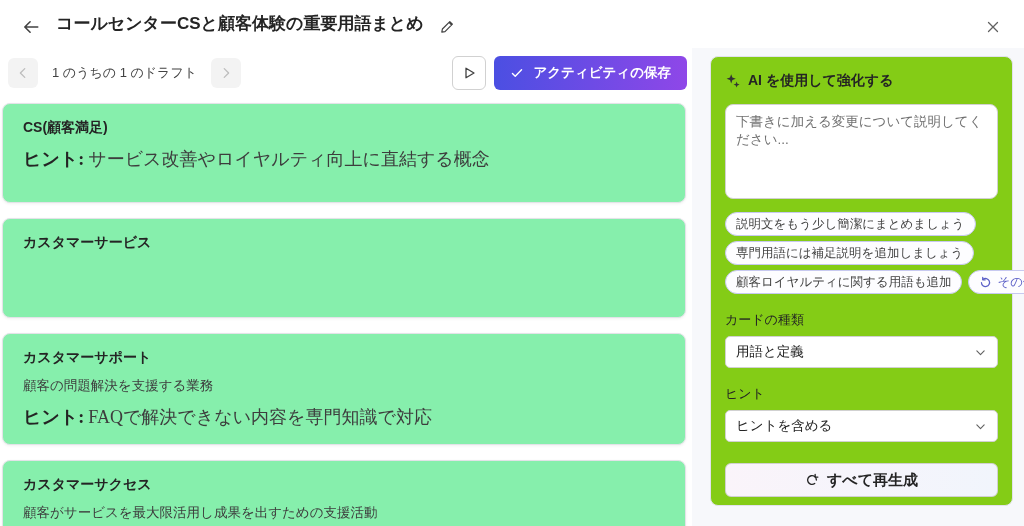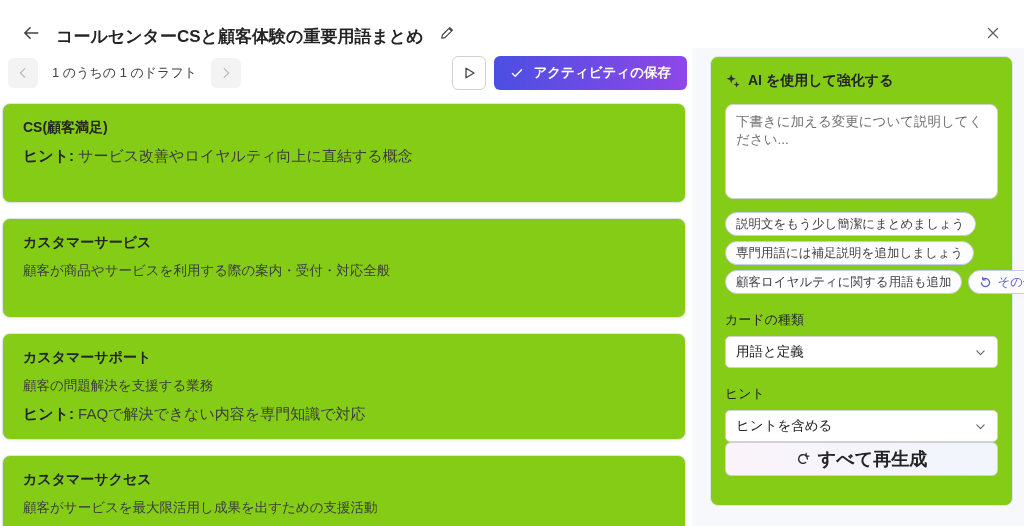--- a/index.html
+++ b/index.html
@@ -2,21 +2,21 @@
 <html style="--accent_start: #4b4fe2; --accent_end: #8f47e8; --accent_text: #5b5fc7; --chip_border: #c7c9f0;"><head>
 <meta charset="utf-8">
 <style>
   * { margin:0; padding:0; box-sizing:border-box; }
   html,body { width:1024px; height:526px; overflow:hidden; background:#fff;
     font-family:"Liberation Sans","DejaVu Sans",sans-serif; color:#242424; }
   svg { display:block; }
 
   
   .topbar { position:absolute; left:0; top:0; width:1024px; height:48px;
-    display:flex; align-items:flex-end; padding:0 16px; background:#fff; }
+    display:flex; align-items:flex-start; padding:12px 16px; background:#fff; }
   .icon-btn { width:30px; height:30px; display:flex; align-items:center; justify-content:center;
     background:transparent; border:none; border-radius:6px; cursor:pointer; color:#424242; }
   .page-title { font-size:17px; font-weight:bold; margin-left:10px; color:#242424; }
   .edit-btn { margin-left:8px; color:#424242; }
   .topbar .spacer { flex:1; }
   .close-btn { color:#616161; }
 
   
   .left-col { position:absolute; left:0; top:48px; width:690px; }
   .toolbar { display:flex; align-items:center; padding:7px 0 0 8px; width:687px; height:43px; }
@@ -25,25 +25,25 @@
   .draft-nav { font-size:13px; color:#424242; margin:0 14px; }
   .toolbar .spacer { flex:1; }
   .play-btn { width:34px; height:34px; background:#fff; border:1px solid #d1d1d1; border-radius:6px;
     display:flex; align-items:center; justify-content:center; color:#424242; cursor:pointer; margin-right:8px; }
   .save-btn { height:34px; padding:16px 16px; border:none; border-radius:6px; cursor:pointer;
     background:linear-gradient(90deg, var(--accent_start,#4b4fe2), var(--accent_end,#8f47e8));
     color:#fff; font-size:13.5px; font-weight:bold; display:flex; align-items:center; gap:9px;
     font-family:inherit; }
 
   .card-list { margin-top:12px; padding-left:2px; }
-  .card { width:684px; background:#84cc16; border:1px solid #e3e3e8; border-radius:8px;
+  .card { width:684px; background:#86efac; border:1px solid #e3e3e8; border-radius:8px;
     box-shadow:0 1px 3px rgba(0,0,0,.06); padding:15px 20px; margin-bottom:15px; min-height:100px; }
   .card-term { font-size:14px; font-weight:bold; color:#242424; margin-bottom:10px; }
   .card-def { font-size:13.5px; color:#3d3d3d; margin-bottom:10px; }
-  .card-hint { font-size:15px; color:#3d3d3d; }
+  .card-hint { font-size:18px; color:#3d3d3d;font-family:Liberation Serif, serif; }
   .card-hint .hint-label { font-weight:bold; margin-right:4px; color:#242424; }
 
   
   .right-bg { position:absolute; left:692px; top:48px; width:332px; height:478px; background:#f7f8fb; }
   .ai-panel { position:absolute; left:710px; top:56px; width:303px; height:450px;
     background:#84cc16; border:1px solid #e2e2ec; border-radius:8px; padding:14px; }
   .ai-header { display:flex; align-items:center; gap:7px; height:20px; }
   .ai-header .ai-title { font-size:14px; font-weight:bold; color:#242424; }
   .ai-sparkle { color:#333; }
   .ai-textarea { margin-top:13px; width:100%; height:95px; border:1px solid #d1d1d1; border-radius:8px;
@@ -55,23 +55,23 @@
   .chip { height:24px; display:inline-flex; align-items:center; gap:5px; padding:0 10px;
     background:#fdfdff; border:1px solid var(--chip_border,#c7c9f0); border-radius:12px;
     font-size:12.5px; color:#424242; cursor:pointer; font-family:inherit; white-space:nowrap; }
   .chip.more { color:var(--accent_text,#5b5fc7); }
   .field-label { margin-top:17px; font-size:13px; color:#242424; height:18px; }
   .select { margin-top:7px; height:32px; width:100%; background:#fff; border:1px solid #d1d1d1;
     border-radius:5px; display:flex; align-items:center; padding:12px 10px; font-size:13.5px;
     color:#242424; cursor:pointer; }
   .select .sel-spacer { flex:1; }
   .select .chev { color:#616161; }
-  .regen-btn { width:100%; height:34px; border:1px solid #d1d1d1; border-radius:6px;
+  .regen-btn { margin-top:21px; width:100%; height:34px; border:1px solid #d1d1d1; border-radius:6px;
     background:linear-gradient(90deg,#faf4fa,#f1f5fc); display:flex; align-items:center; justify-content:center;
-    gap:8px; font-size:18px; font-weight:bold; color:#242424; cursor:pointer; font-family:inherit; }
+    gap:8px; font-size:15px; font-weight:bold; color:#242424; cursor:pointer; font-family:inherit; }
 </style>
 </head>
 <body>
 
 <div class="topbar">
   <button class="icon-btn">
     <span>
       <svg width="18" height="18" viewBox="0 0 16 16">
           <path d="M14 8H3M7.2 3.3 2.5 8l4.7 4.7" fill="none" stroke="currentColor" stroke-width="1.4" stroke-linecap="round" stroke-linejoin="round"></path>
         </svg>
@@ -133,21 +133,20 @@
   <div class="card-list" id="cards">
   <div class="card">
     <div class="card-term">CS(顧客満足)</div>
     <div class="card-hint">
       <span class="hint-label">ヒント:</span><span>サービス改善やロイヤルティ向上に直結する概念</span>
     </div>
   </div>
 
   <div class="card">
     <div class="card-term">カスタマーサービス</div>
-    <div class="card-def">顧客が商品やサービスを利用する際の案内・受付・対応全般</div>
   </div>
 
   <div class="card">
     <div class="card-term">カスタマーサポート</div>
     <div class="card-def">顧客の問題解決を支援する業務</div>
     <div class="card-hint">
       <span class="hint-label">ヒント:</span><span>FAQで解決できない内容を専門知識で対応</span>
     </div>
   </div>
 

